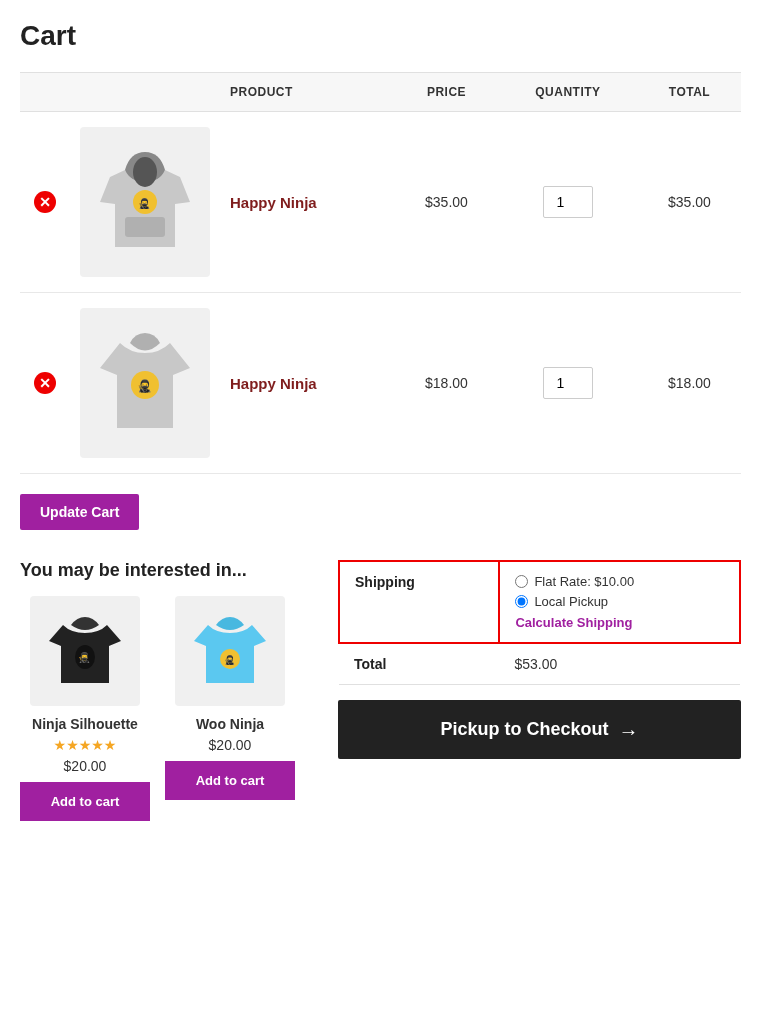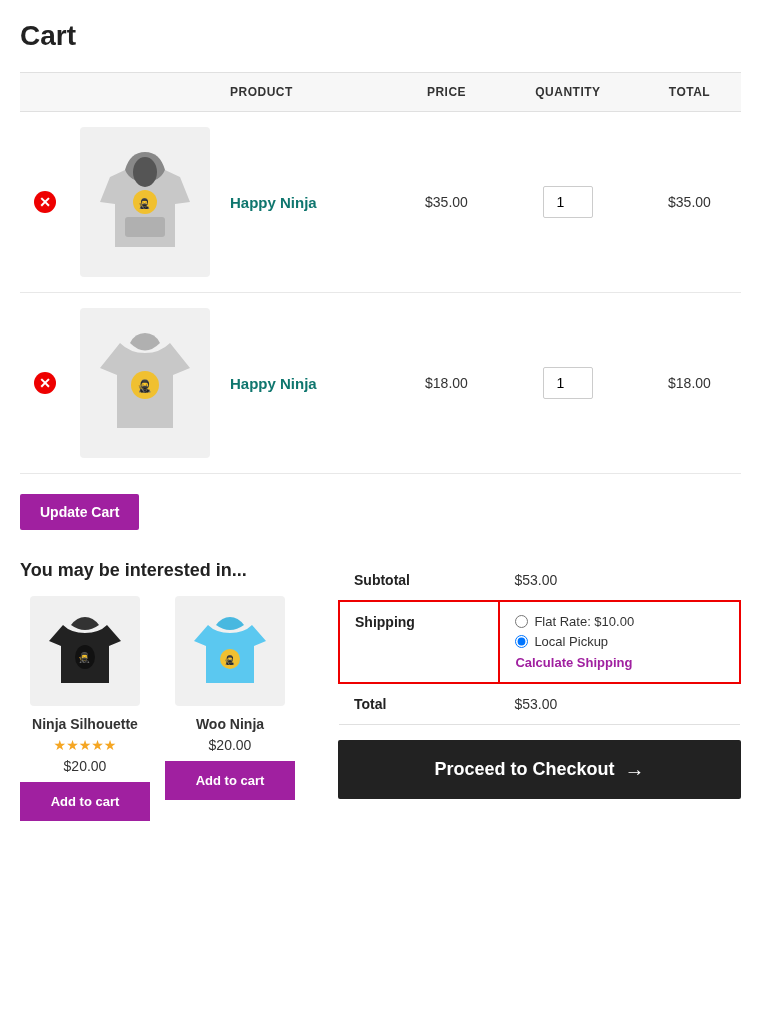--- a/index.html
+++ b/index.html
@@ -18,21 +18,21 @@
     .cart-table tbody td.col-remove { width: 40px; }
     .cart-table tbody td.col-image { width: 150px; }
     .cart-table tbody td.col-product { text-align: left; }
 
     .remove-btn { background: none; border: none; cursor: pointer; padding: 0; }
     .remove-icon { display: inline-block; width: 22px; height: 22px; background: #e00; border-radius: 50%; color: #fff; font-size: 14px; font-weight: 700; line-height: 22px; text-align: center; }
 
     .product-image-wrap { background: #f0f0f0; border-radius: 4px; display: flex; align-items: center; justify-content: center; width: 130px; height: 150px; overflow: hidden; }
 
     
-    .product-name-link { color: #0f766e; font-weight: 600; text-decoration: none; font-size: 15px; }
+    .product-name-link { color: #7f1d1d; font-weight: 600; text-decoration: none; font-size: 15px; }
 
     .qty-input { width: 50px; height: 32px; border: 1px solid #ccc; text-align: center; font-size: 14px; padding: 4px; border-radius: 2px; }
 
     
     .coupon-row { display: flex; justify-content: space-between; align-items: center; margin-bottom: 30px; flex-wrap: wrap; gap: 10px; }
     .coupon-left { display: flex; gap: 0; }
     .coupon-input { border: 1px solid #ccc; padding: 10px 14px; font-size: 14px; color: #999; width: 160px; outline: none; border-radius: 2px 0 0 2px; }
     .apply-coupon-btn { background: #a020a0; color: #fff; border: none; padding: 10px 18px; font-size: 14px; font-weight: 600; cursor: pointer; border-radius: 0 2px 2px 0; }
     .update-cart-btn { background: #a020a0; color: #fff; border: none; padding: 10px 20px; font-size: 14px; font-weight: 600; cursor: pointer; border-radius: 2px; }
 
@@ -188,24 +188,20 @@
         <div class="product-card-name">Woo Ninja</div>
         <div class="product-card-price">$20.00</div>
         <button class="add-to-cart-btn">Add to cart</button>
       </div>
     </div>
   </div>
 
   <div class="cart-totals-section">
     <table class="totals-table">
       <tbody>
-        <tr>
-          <td>Subtotal</td>
-          <td>$53.00</td>
-        </tr>
         <tr class="shipping-row">
           <td>Shipping</td>
           <td>
             <div class="shipping-option">
               <input type="radio" name="shipping" style="">
               <span>Flat Rate: $10.00</span>
             </div>
             <div class="shipping-option">
               <input type="radio" name="shipping" checked="" style="">
               <span>Local Pickup</span>
@@ -213,18 +209,18 @@
             <a href="#" class="calc-shipping">Calculate Shipping</a>
           </td>
         </tr>
         <tr>
           <td>Total</td>
           <td>$53.00</td>
         </tr>
       </tbody>
     </table>
     <button class="checkout-btn">
-      <span>Proceed to Checkout</span>
+      <span>Pickup to Checkout</span>
       <span class="checkout-arrow">→</span>
     </button>
   </div>
 
 </div>
 
 </body></html>

